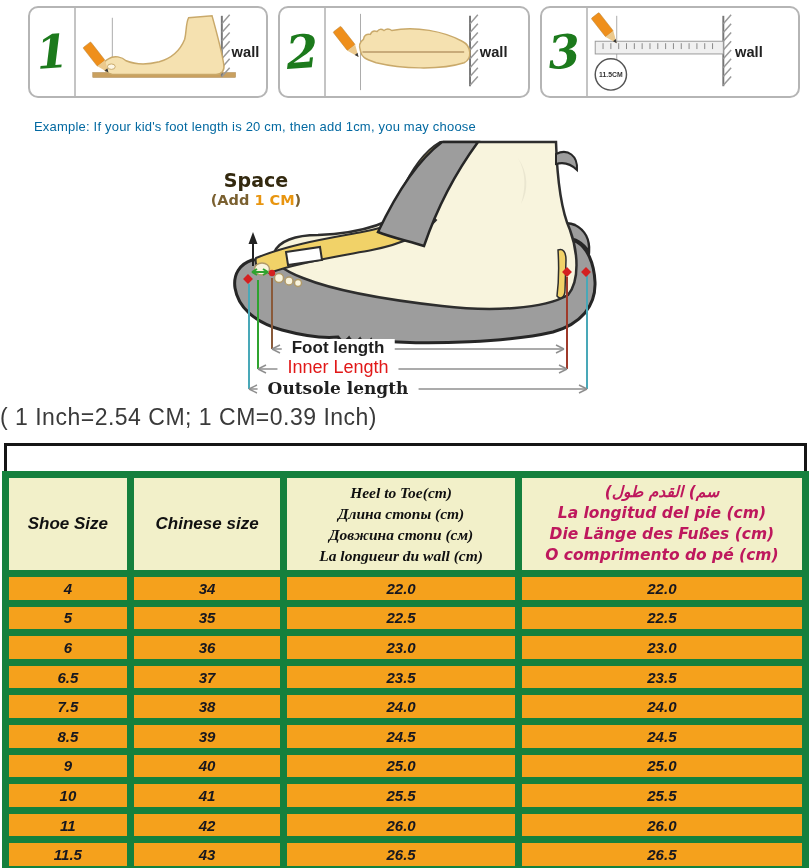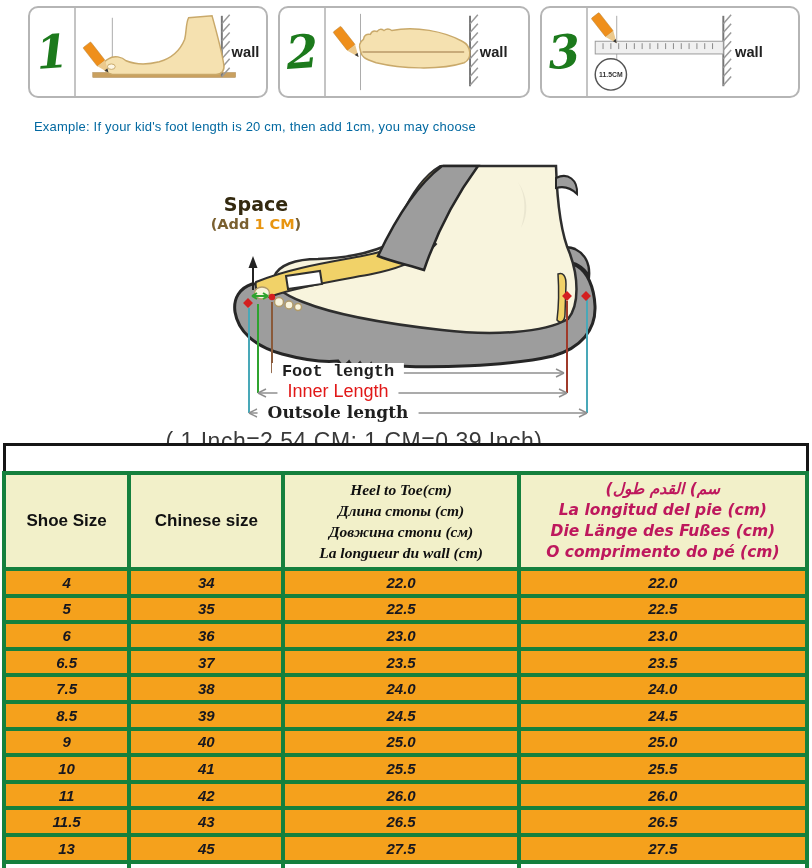--- a/index.html
+++ b/index.html
@@ -14,41 +14,41 @@
                   font-size:46px;color:#1c7a1c;transform:rotate(-4deg);line-height:1;}
   .panel-art{flex:1;position:relative;border-radius:7px;}
   .panel-art svg{position:absolute;inset:0;width:100%;height:100%;}
   .wall-text{font-family:"Liberation Sans",sans-serif;font-weight:700;font-size:15px;fill:#222;}
 
   
   .example{position:absolute;left:34px;top:110px;width:760px;font-size:13px;color:#0369a1;
            letter-spacing:.2px;line-height:34px;}
 
   
-  .diagram{position:absolute;top:156px;left:0;width:676px;height:303px;}
+  .diagram{position:absolute;top:132px;left:0;width:676px;height:303px;}
   .diagram svg{position:absolute;inset:0;}
   .space-label{position:absolute;left:186px;top:38px;width:140px;text-align:center;line-height:1.15;}
   .space-title{font-family:"DejaVu Sans",sans-serif;font-weight:800;font-size:19px;color:#33290f;}
   .space-note{font-family:"DejaVu Sans",sans-serif;font-weight:700;font-size:14.5px;color:#7a6030;}
   .space-note .hl{color:#e89510;}
   .dim-label{position:absolute;left:50%;transform:translateX(-50%);background:#fff;
              padding:0 10px;white-space:nowrap;line-height:1.1;}
-  .lbl-foot{top:207px;font-family:Liberation Mono, monospace;font-weight:700;font-size:17px;color:#1f1f1f;}
+  .lbl-foot{top:207px;font-family:Liberation Sans, sans-serif;font-weight:700;font-size:17px;color:#1f1f1f;}
   .lbl-inner{top:226px;font-family:"Liberation Sans",sans-serif;font-weight:400;font-size:18px;color:#e11818;}
   .lbl-outsole{top:247px;font-family:"DejaVu Serif",serif;font-weight:700;font-size:17px;color:#1f1f1f;}
-  .conversion{position:absolute;top:272px;left:0;width:100%;text-align:center;
-              font-size:23px;font-weight:500;color:#3a3a3a;letter-spacing:.5px;padding-left:16px;}
+  .conversion{position:absolute;top:272px;left:0;width:100%;
+              font-size:23px;font-weight:500;color:#3a3a3a;letter-spacing:.5px;}
 
   
   .size-table{position:absolute;left:2px;top:443px;width:807px;border-collapse:collapse;
               table-layout:fixed;border:3px solid #161616;}
-  .size-table td,.size-table th{border:4px solid #15803d;padding:0;text-align:center;vertical-align:middle;}
+  .size-table td,.size-table th{border:7px solid #15803d;padding:0;text-align:center;vertical-align:middle;}
   .spacer-row td{height:25px;background:#fff;border-left:none;border-right:none;border-top:none;}
   .hdr-row th{height:92px;background:#f2f0c9;}
-  .hdr-plain{font-family:"Liberation Sans",sans-serif;font-weight:700;
+  .hdr-plain{font-family:"Liberation Sans",sans-serif;font-style:italic;font-weight:700;
              font-size:17px;color:#111;}
   .hdr-serif div{font-family:"Liberation Serif","DejaVu Serif",serif;font-style:italic;font-weight:700;
                  font-size:15.5px;line-height:21px;color:#101010;}
   .hdr-sans div{font-family:"DejaVu Sans",sans-serif;font-style:italic;font-weight:700;
                 font-size:15.5px;line-height:21px;color:#be185d;direction:ltr;}
   .size-table tbody td{height:22.6px;background:#f5a11c;
        font-family:"Liberation Sans",sans-serif;font-style:italic;font-weight:700;
        font-size:15px;color:#17171f;}
   .partial-row td{height:10px;}
   .col1{width:15.6%;} .col2{width:19.2%;} .col3{width:29.3%;} .col4{width:35.9%;}

